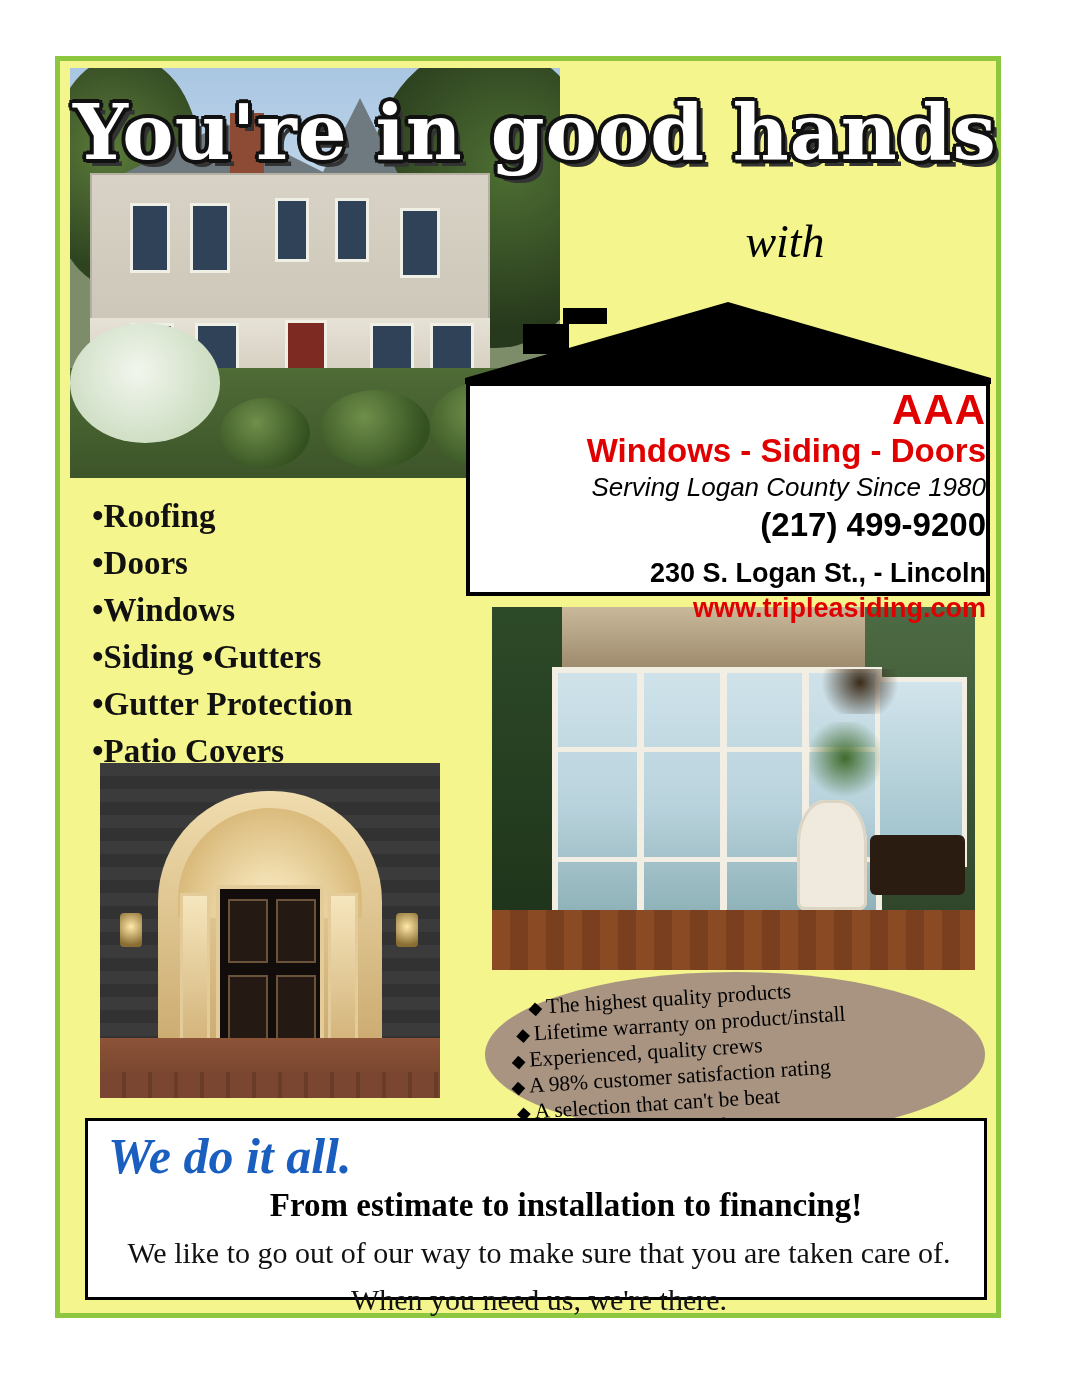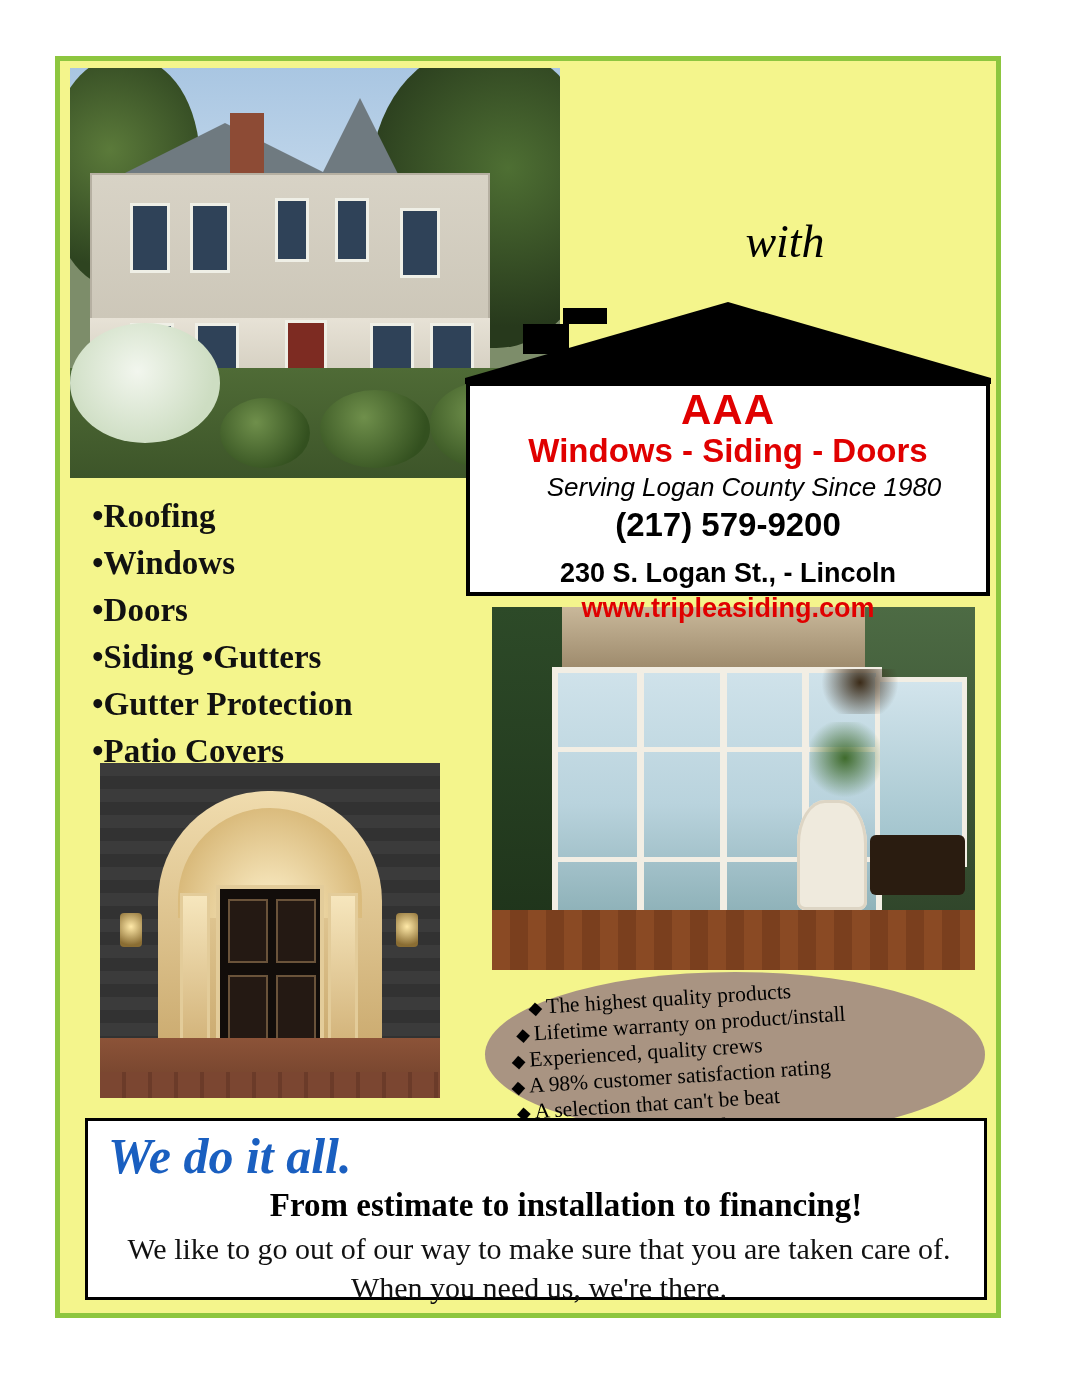--- a/index.html
+++ b/index.html
@@ -163,21 +163,21 @@
   }
   .sign-roof {
     position: absolute; left: 0; top: 0; width: 530px; height: 85px;
   }
   .sign-box {
     position: absolute; left: 3px; top: 82px;
     width: 524px; height: 214px;
     background: #ffffff;
     border: 4px solid #000000;
     box-sizing: border-box;
-    text-align: center;
+    text-align: right;
   }
   .sign-aaa {
     font-family: "Liberation Sans", sans-serif;
     font-weight: bold;
     font-size: 42px;
     color: #e00000;
     margin-top: 0px;
     letter-spacing: 1px;
   }
   .sign-wsd {
@@ -394,21 +394,21 @@
     font-weight: bold;
     font-size: 33px;
     color: #000000;
     margin-left: 30px;
   }
   .subline {
     position: absolute; left: 30px; top: 108px; width: 842px;
     text-align: center;
     font-family: "Liberation Serif", serif;
     font-size: 30px;
-    line-height: 39px;
+    line-height: 47px;
     color: #111111;
   }
 </style>
 </head>
 <body>
 
 <div class="flyer">
 
   <div class="border-frame"></div>
 
@@ -431,42 +431,43 @@
     <div class="door-red"></div>
     <div class="win" style="left:300px;top:255px;width:44px;height:72px;"></div>
     <div class="win" style="left:360px;top:255px;width:44px;height:72px;"></div>
     <div class="shrub-row"></div>
     <div class="flower-bush"></div>
     <div class="shrub" style="left:150px;width:90px;height:70px;"></div>
     <div class="shrub" style="left:250px;width:110px;height:78px;"></div>
     <div class="shrub" style="left:360px;width:110px;height:86px;"></div>
   </div>
 
+  <div class="headline">You're in good hands</div>
   <div class="with-word">with</div>
 
   <div class="sign">
     <svg class="sign-roof" viewBox="0 0 530 85" preserveAspectRatio="none">
       <polygon points="265,2 528,78 528,84 2,84 2,78" fill="#000000"></polygon>
       <rect x="60" y="24" width="46" height="30" fill="#000000"></rect>
       <rect x="100" y="8" width="44" height="16" fill="#000000"></rect>
     </svg>
     <div class="sign-box">
       <div class="sign-aaa">AAA</div>
       <div class="sign-wsd">Windows - Siding - Doors</div>
       <div class="sign-serving">Serving Logan County Since 1980</div>
-      <div class="sign-phone">(217) 579-9200</div>
+      <div class="sign-phone">(217) 499-9200</div>
       <div class="sign-addr">230 S. Logan St., - Lincoln</div>
       <div class="sign-web">www.tripleasiding.com</div>
     </div>
   </div>
 
   <div class="services">
     <div>•Roofing</div>
+    <div>•Doors</div>
     <div>•Windows</div>
-    <div>•Doors</div>
     <div>•Siding  •Gutters</div>
     <div>•Gutter Protection</div>
     <div>•Patio Covers</div>
   </div>
 
   <div class="sunroom">
     <div class="sr-ceiling"></div>
     <div class="sr-wall-l"></div>
     <div class="sr-right"></div>
     <div class="sr-glass"></div>

